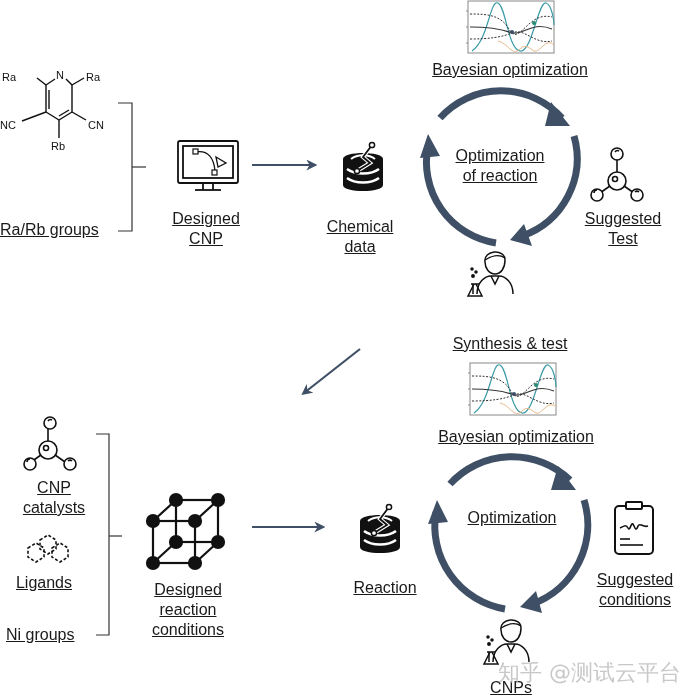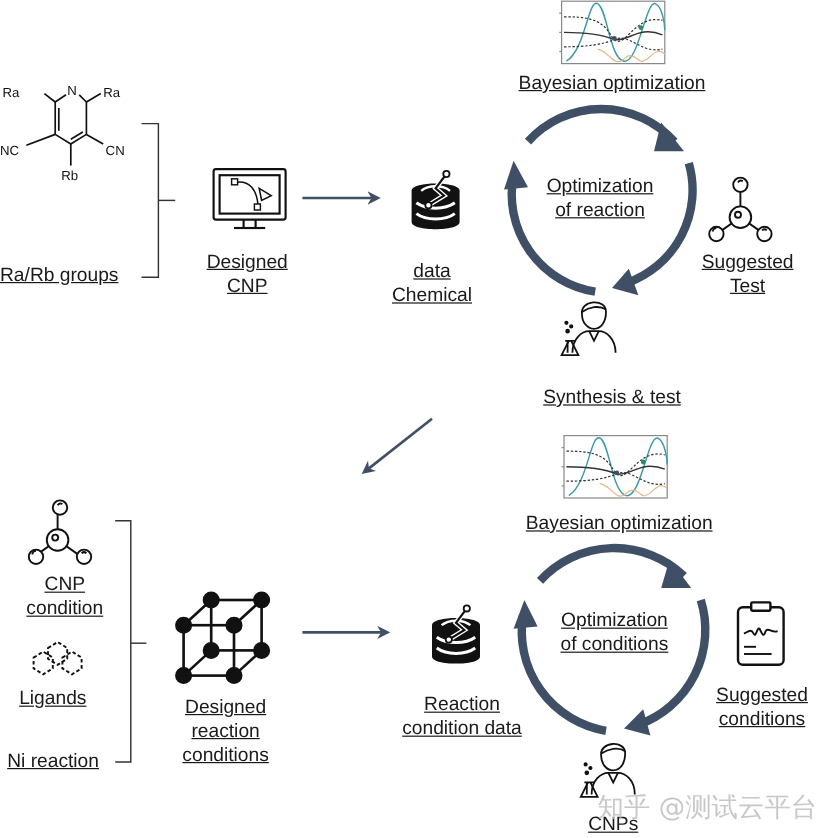--- a/index.html
+++ b/index.html
@@ -230,63 +230,61 @@
 </svg>
 
 <div class="txt lbl-left" style="left:0;top:220px;">Ra/Rb groups</div>
 
 <div class="txt" style="left:156px;top:209px;width:100px;">
   <div>Designed</div>
   <div>CNP</div>
 </div>
 
 <div class="txt" style="left:310px;top:217px;width:100px;">
+  <div>Chemical</div>
   <div>data</div>
-  <div>Chemical</div>
 </div>
 
 <div class="txt" style="left:405px;top:60px;width:210px;">Bayesian optimization</div>
 
 <div class="txt" style="left:430px;top:146px;width:140px;">
   <div>Optimization</div>
   <div>of reaction</div>
 </div>
 
 <div class="txt" style="left:568px;top:209px;width:110px;">
   <div>Suggested</div>
   <div>Test</div>
 </div>
 
-<div class="txt" style="left:430px;top:322px;width:160px;">Synthesis &amp; test</div>
+<div class="txt" style="left:430px;top:334px;width:160px;">Synthesis &amp; test</div>
 
 <div class="txt" style="left:0;top:478px;width:108px;">
   <div>CNP</div>
-  <div>condition</div>
+  <div>catalysts</div>
 </div>
 
 <div class="txt" style="left:0;top:573px;width:88px;">Ligands</div>
 
-<div class="txt lbl-left" style="left:6px;top:625px;">Ni reaction</div>
+<div class="txt lbl-left" style="left:6px;top:625px;">Ni groups</div>
 
 <div class="txt" style="left:136px;top:580px;width:104px;">
   <div>Designed</div>
   <div>reaction</div>
   <div>conditions</div>
 </div>
 
 <div class="txt" style="left:320px;top:578px;width:130px;">
   <div>Reaction</div>
-  <div>condition data</div>
 </div>
 
 <div class="txt" style="left:416px;top:427px;width:200px;">Bayesian optimization</div>
 
 <div class="txt" style="left:440px;top:508px;width:144px;">
   <div>Optimization</div>
-  <div>of conditions</div>
 </div>
 
 <div class="txt" style="left:585px;top:570px;width:100px;">
   <div>Suggested</div>
   <div>conditions</div>
 </div>
 
 <div class="txt" style="left:486px;top:678px;width:50px;">CNPs</div>
 
 <div class="wm" style="left:498px;top:658px;">知乎 @测试云平台</div>

